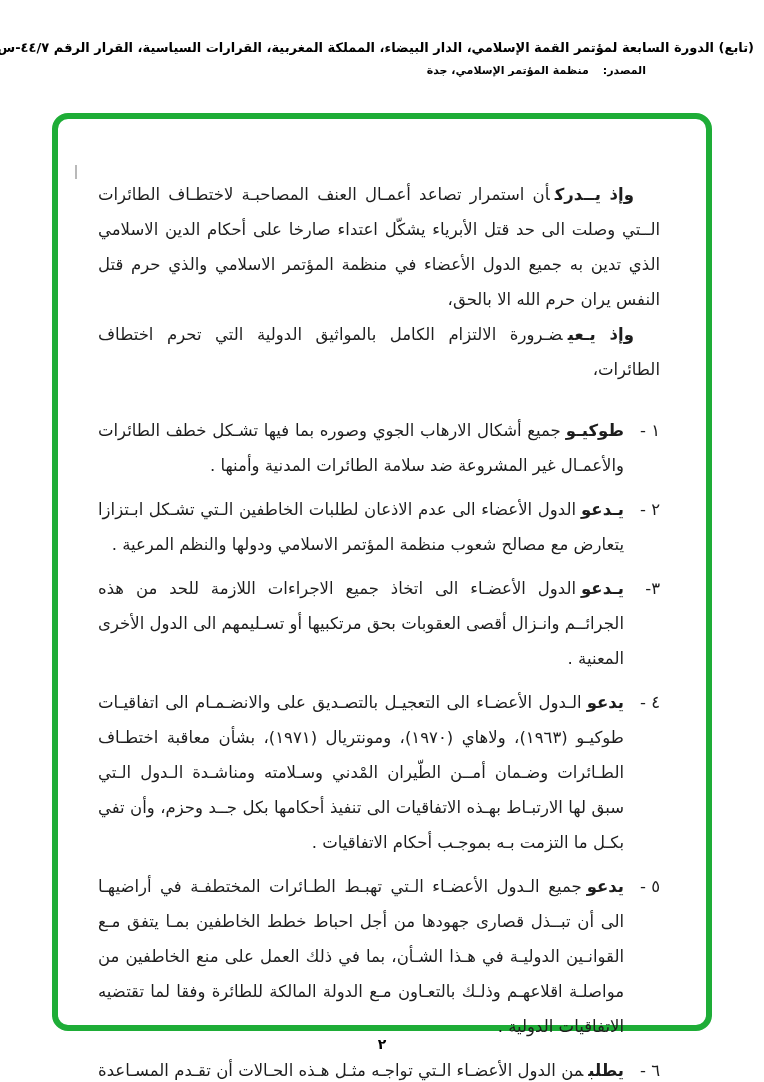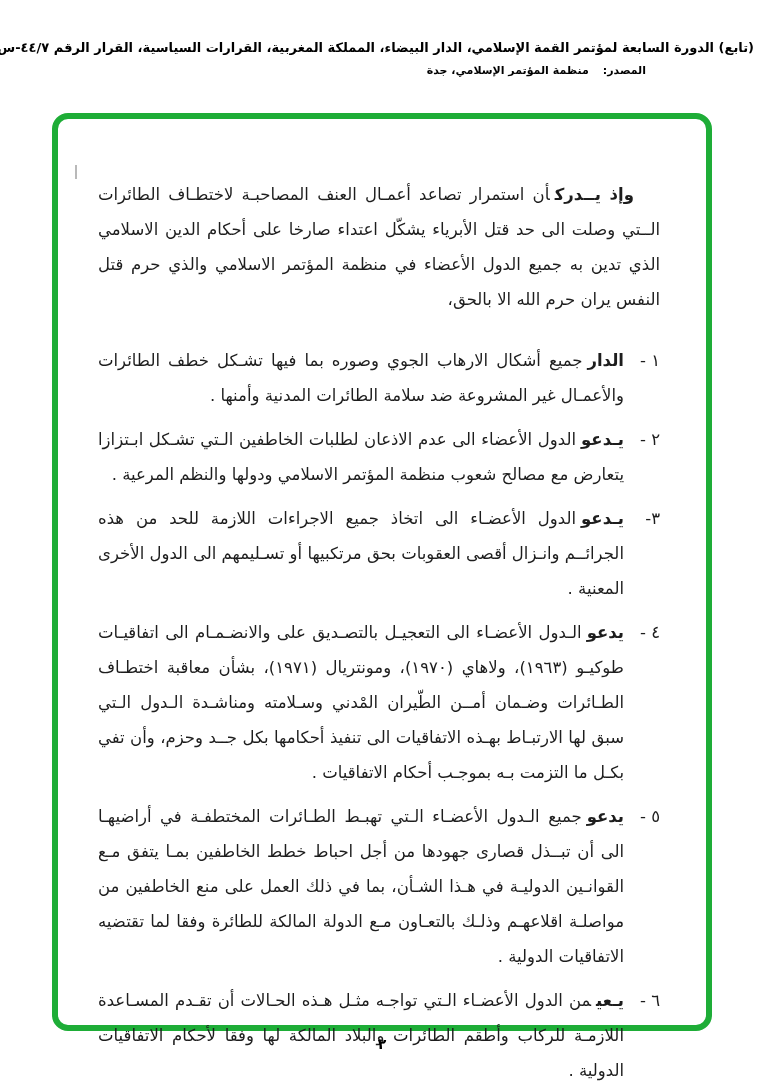--- a/index.html
+++ b/index.html
@@ -72,39 +72,40 @@
 
 <div class="header-line2">
   <span class="src-label">المصدر:</span><span>منظمة المؤتمر الإسلامي، جدة</span>
 </div>
 
 <div class="doc-box">
   <div class="doc-content">
 
     <p class="preamble-para"><span class="lead-word">وإذ يــدرك</span><span>أن استمرار تصاعد أعمـال العنف المصاحبـة لاختطـاف الطائرات الــتي وصلت الى حد قتل الأبرياء يشكّل اعتداء صارخا على أحكام الدين الاسلامي الذي تدين به جميع الدول الأعضاء في منظمة المؤتمر الاسلامي والذي حرم قتل النفس يران حرم الله الا بالحق،</span></p>
 
+    <p class="preamble-para"><span class="lead-word">وإذ يـعي</span><span>ضـرورة الالتزام الكامل بالمواثيق الدولية التي تحرم اختطاف الطائرات،</span></p>
 
     <ol class="items">
       <li class="item">
-        <span class="item-num">١ -</span><span class="lead-word">الدار</span><span>جميع أشكال الارهاب الجوي وصوره بما فيها تشـكل خطف الطائرات  والأعمـال غير المشروعة ضد سلامة الطائرات المدنية وأمنها .</span>
+        <span class="item-num">١ -</span><span class="lead-word">طوكيـو</span><span>جميع أشكال الارهاب الجوي وصوره بما فيها تشـكل خطف الطائرات  والأعمـال غير المشروعة ضد سلامة الطائرات المدنية وأمنها .</span>
       </li>
       <li class="item">
         <span class="item-num">٢ -</span><span class="lead-word">يـدعو</span><span>الدول الأعضاء الى عدم الاذعان لطلبات الخاطفين الـتي تشـكل ابـتزازا يتعارض مع مصالح شعوب منظمة المؤتمر الاسلامي ودولها والنظم المرعية .</span>
       </li>
       <li class="item">
         <span class="item-num">٣-</span><span class="lead-word">يـدعو</span><span>الدول الأعضـاء الى اتخاذ جميع الاجراءات اللازمة للحد من هذه الجرائــم وانـزال أقصى العقوبات بحق مرتكبيها أو تسـليمهم الى الدول الأخرى المعنية .</span>
       </li>
       <li class="item">
         <span class="item-num">٤ -</span><span class="lead-word">يدعو</span><span>الـدول الأعضـاء الى التعجيـل بالتصـديق على والانضـمـام الى اتفاقيـات طوكيـو (١٩٦٣)، ولاهاي (١٩٧٠)، ومونتريال (١٩٧١)، بشأن معاقبة اختطـاف الطـائرات وضـمان أمــن الطّيران المْدني وسـلامته ومناشـدة الـدول الـتي سبق لها الارتبـاط بهـذه الاتفاقيات الى تنفيذ أحكامها بكل جــد وحزم، وأن تفي بكـل ما التزمت بـه بموجـب أحكام الاتفاقيات .</span>
       </li>
       <li class="item">
         <span class="item-num">٥ -</span><span class="lead-word">يدعو</span><span>جميع الـدول الأعضـاء الـتي تهبـط الطـائرات المختطفـة في أراضيهـا الى أن تبــذل قصارى جهودها من أجل احباط خطط الخاطفين بمـا يتفق مـع القوانـين الدوليـة في هـذا الشـأن، بما في ذلك العمل على منع الخاطفين من مواصلـة اقلاعهـم وذلـك بالتعـاون مـع الدولة المالكة للطائرة وفقا لما تقتضيه الاتفاقيات الدولية .</span>
       </li>
       <li class="item">
-        <span class="item-num">٦ -</span><span class="lead-word">يـعي</span><span>من الدول الأعضـاء الـتي تواجـه مثـل هـذه الحـالات أن تقـدم المسـاعدة اللازمـة للركاب وأطقم الطائرات والبلاد المالكة لها وفقا لأحكام الاتفاقيات الدولية .</span>
+        <span class="item-num">٦ -</span><span class="lead-word">يطلب</span><span>من الدول الأعضـاء الـتي تواجـه مثـل هـذه الحـالات أن تقـدم المسـاعدة اللازمـة للركاب وأطقم الطائرات والبلاد المالكة لها وفقا لأحكام الاتفاقيات الدولية .</span>
       </li>
     </ol>
 
   </div>
 </div>
 
 <div class="scan-artifact-tick"></div>
 
 <div class="page-number">٢</div>
 

